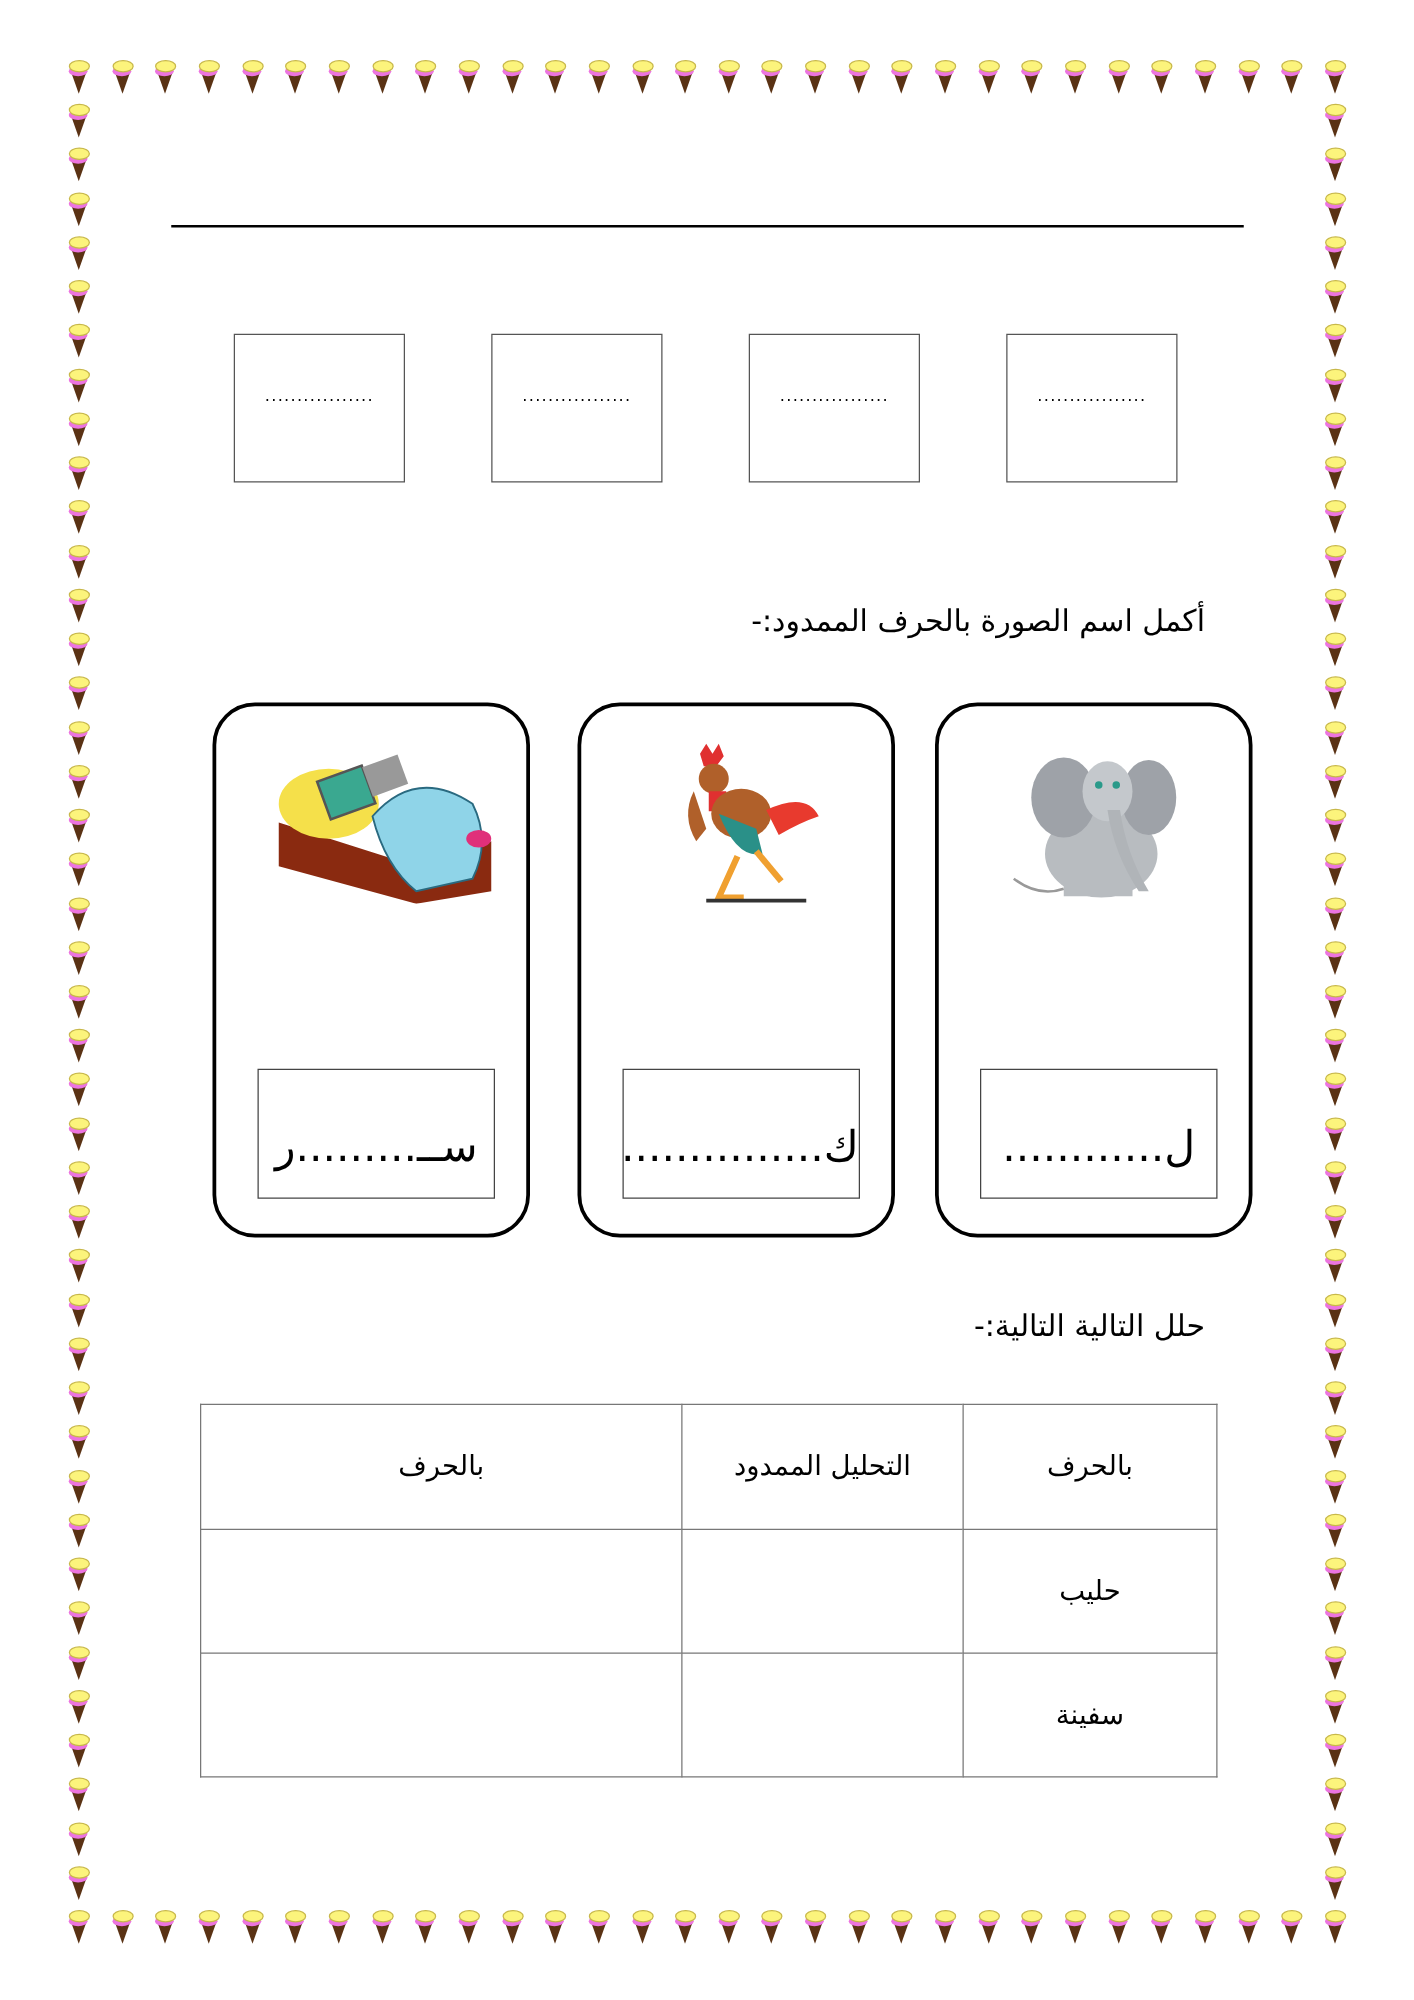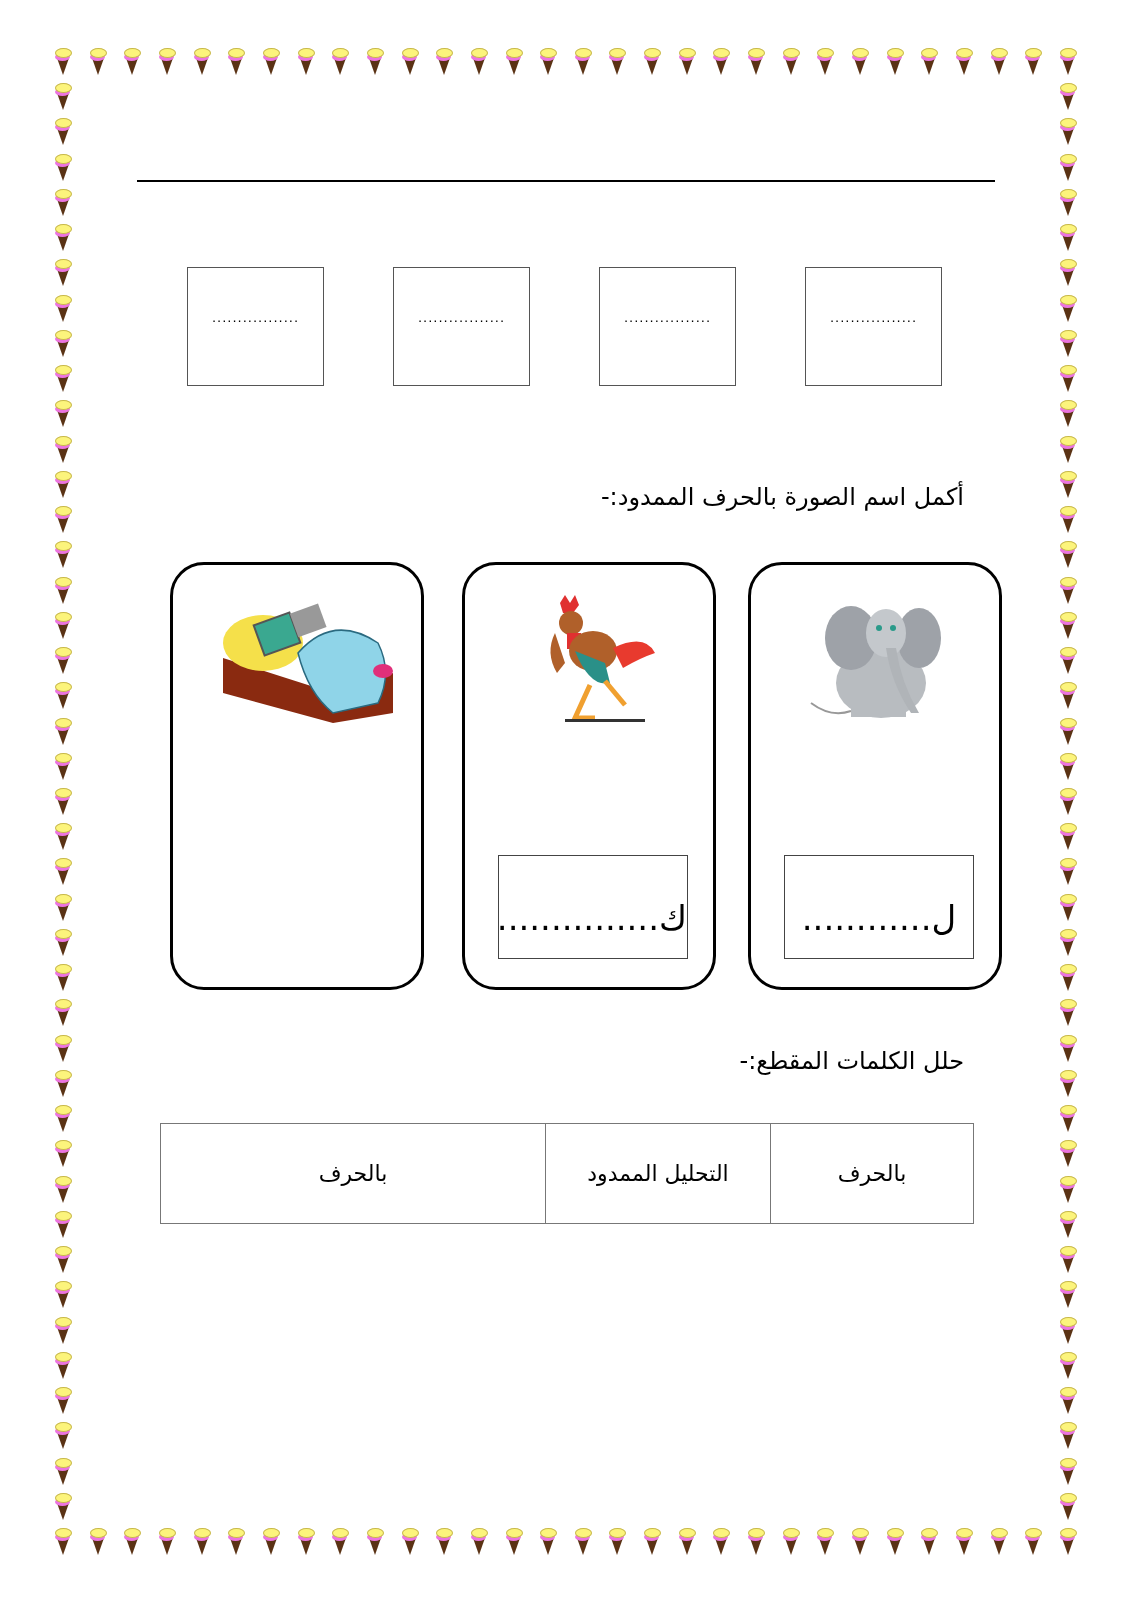--- a/index.html
+++ b/index.html
@@ -797,25 +797,38 @@
   <div class="pic">
     <svg width="190" height="130" viewBox="0 0 190 130">
       <path d="M10 65 L120 100 L180 80 L180 120 L120 130 L10 100 Z" fill="#8a2a10"></path>
       <ellipse cx="50" cy="50" rx="40" ry="28" fill="#f5e04a"></ellipse>
       <rect x="45" y="25" width="38" height="32" fill="#3aa890" stroke="#555" stroke-width="2" transform="rotate(-20 64 41)"></rect>
       <rect x="80" y="15" width="30" height="25" fill="#999" transform="rotate(-20 95 27)"></rect>
       <path d="M85 60 Q120 20 165 50 Q180 80 165 110 L120 120 Q95 100 85 60 Z" fill="#8fd4e8" stroke="#2a6a80" stroke-width="1.5"></path>
       <ellipse cx="170" cy="78" rx="10" ry="7" fill="#e0307a"></ellipse>
     </svg>
   </div>
+  <div class="wordbox">
+    <div class="word">ســ.........ر</div>
+  </div>
 </div>
 
-<div class="heading" style="right:167px; top:1047px;">حلل الكلمات المقطع:-</div>
+<div class="heading" style="right:167px; top:1047px;">حلل التالية التالية:-</div>
 
 <table class="analysis">
   <tbody>
       <tr class="hdr">
     <td style="width:200px">بالحرف</td>
     <td style="width:222px">التحليل الممدود</td>
     <td>بالحرف</td>
   </tr>
+  <tr>
+    <td>حليب</td>
+    <td></td>
+    <td></td>
+  </tr>
+  <tr>
+    <td>سفينة</td>
+    <td></td>
+    <td></td>
+  </tr>
 </tbody>
   </table>
 
 </body></html>

